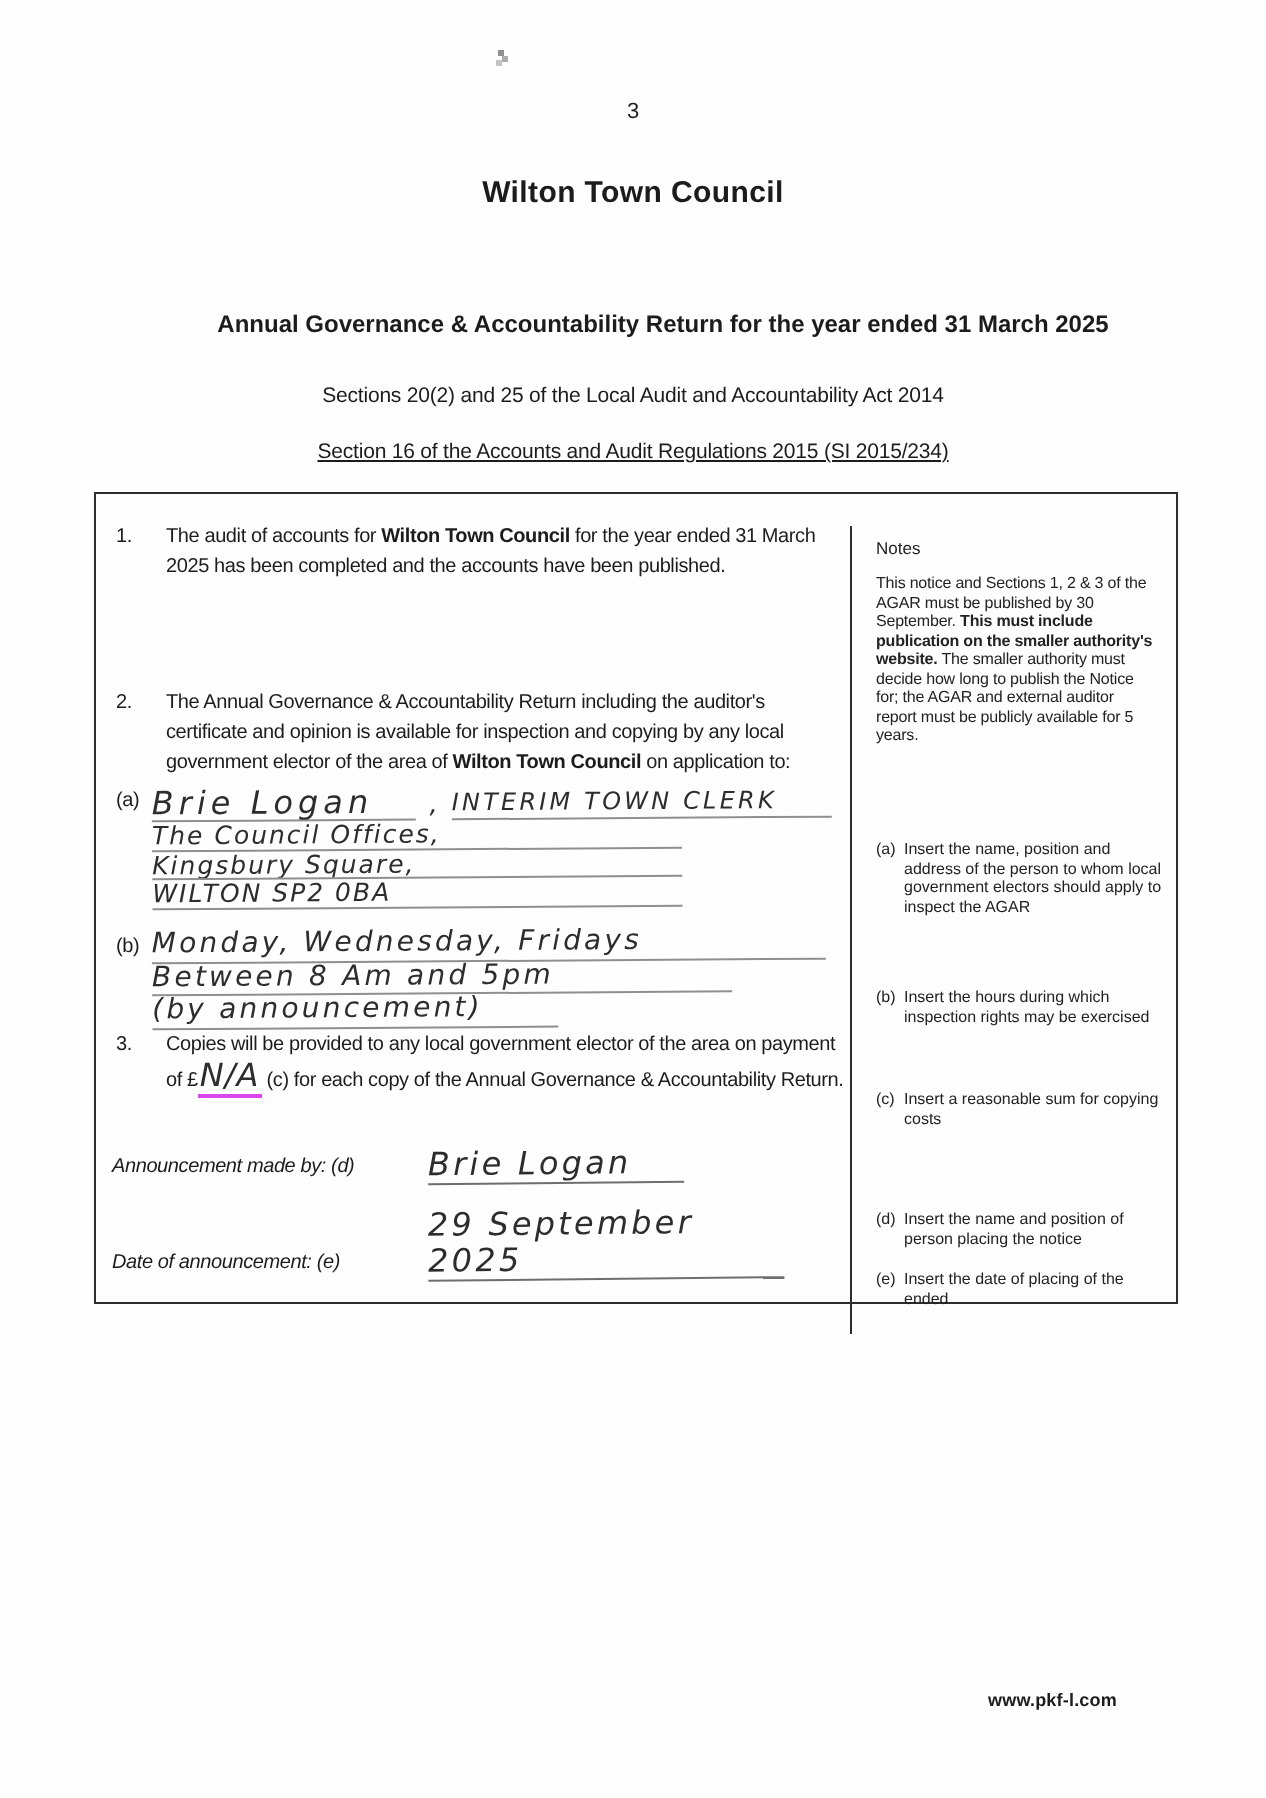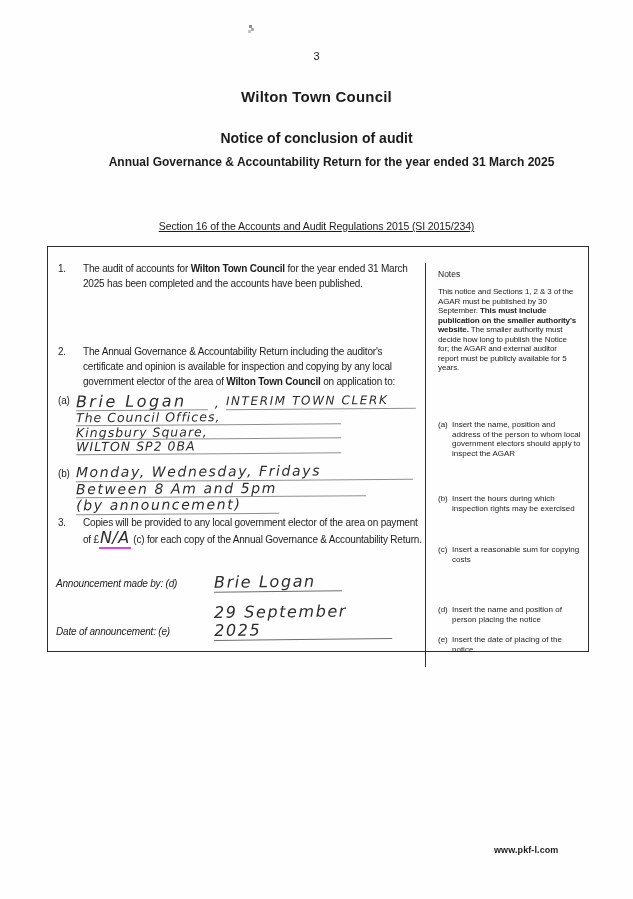--- a/index.html
+++ b/index.html
@@ -96,22 +96,22 @@
 </head>
 <body>
 
 <div class="page">
 
   <div class="scan-artifact"></div>
 
   <div class="centered page-number">3</div>
 
   <div class="centered council-title">Wilton Town Council</div>
-  <div class="centered notice-title">Notice of conclusion of audit</div>
   <div class="centered agar-title">Annual Governance &amp; Accountability Return for the year ended 31 March 2025</div>
+  <div class="centered act-line">Sections 20(2) and 25 of the Local Audit and Accountability Act 2014</div>
   <div class="centered regulation-line">Section 16 of the Accounts and Audit Regulations 2015 (SI 2015/234)</div>
 
   <div class="main-box">
 
     <div class="left-col">
 
       <div class="numbered-item item-1 body-text">
         <span class="num">1.</span>
         <span class="txt"><span>The audit of accounts for </span><span class="bold">Wilton Town Council</span><span> for the year ended 31 March 2025 has been completed and the accounts have been published.</span></span>
       </div>
@@ -177,21 +177,21 @@
       <div class="note note-c">
         <span class="note-label">(c)</span>
         <span class="note-text">Insert a reasonable sum for copying costs</span>
       </div>
       <div class="note note-d">
         <span class="note-label">(d)</span>
         <span class="note-text">Insert the name and position of person placing the notice</span>
       </div>
       <div class="note note-e">
         <span class="note-label">(e)</span>
-        <span class="note-text">Insert the date of placing of the notice</span>
+        <span class="note-text">Insert the date of placing of the ended</span>
       </div>
     </div>
 
   </div>
 
   <div class="footer-url">www.pkf-l.com</div>
 
 </div>
 
 </body></html>

